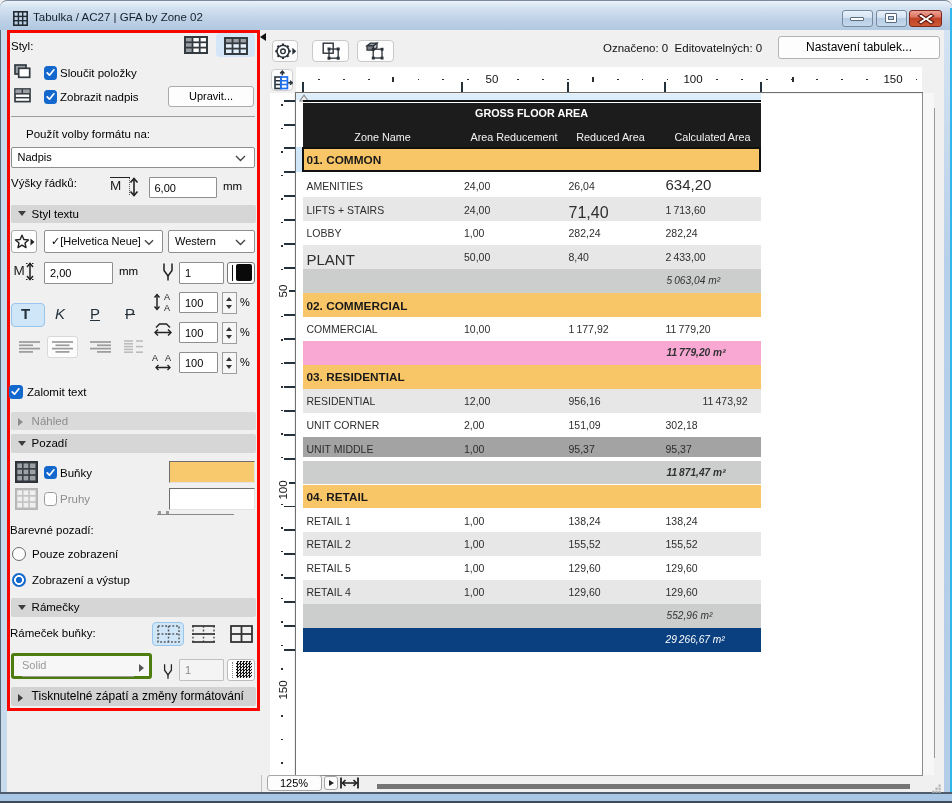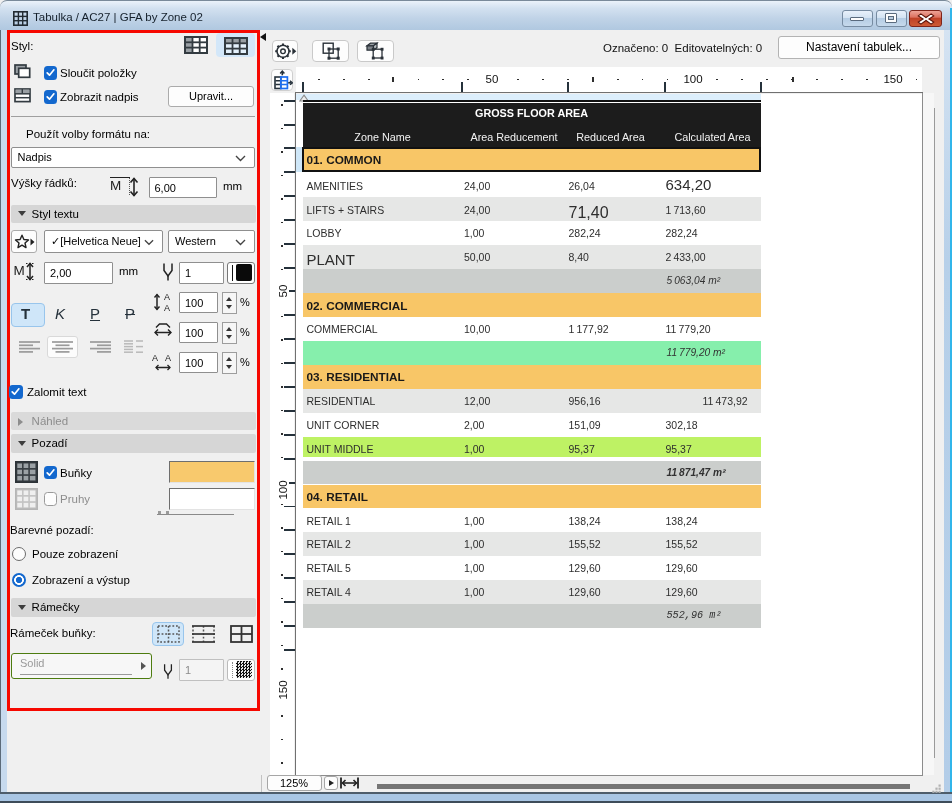--- a/index.html
+++ b/index.html
@@ -325,34 +325,35 @@
         <line x1="0" y1="17" x2="23" y2="17"></line>
       </g>
     </svg>
 <svg class="abs" style="left:230px;top:624.5px" width="23" height="18" viewBox="0 0 23 18">
       <g fill="none" stroke="#333" stroke-width="1.8">
         <rect x="1" y="1" width="21" height="16"></rect>
         <line x1="11.5" y1="1" x2="11.5" y2="17"></line>
         <line x1="1" y1="9" x2="22" y2="9"></line>
       </g>
     </svg>
-<div class="abs" style="left:11px;top:653px;width:141px;height:26px;background:#f7f7f7;border:1px solid #4d7c0f;border-radius:3px;">
+<div class="abs" style="left:11px;top:653px;width:141px;height:26px;background:#f7f7f7;border:3px solid #4d7c0f;border-radius:3px;">
  <span class="abs" style="left:8px;top:3px;font-size:11px;color:#9a9a9a;">Solid</span>
  <span class="abs" style="left:8px;top:19.5px;width:112px;height:1.3px;background:#9a9a9a;"></span>
  <span class="abs" style="right:5px;top:8px;width:0;height:0;border-top:4px solid transparent;border-bottom:4px solid transparent;border-left:5.5px solid #555;"></span>
 </div>
 <svg class="abs" style="left:162px;top:663px" width="12" height="17" viewBox="0 0 12 20">
       <path d="M2 1.5v7L6 14l4-5.5v-7" fill="none" stroke="#222" stroke-width="1.5"></path>
       <path d="M6 14v4.5" stroke="#222" stroke-width="1.5"></path>
     </svg>
 <div class="inp inp-d" style="left:179px;top:659px;width:44.5px;height:21.5px;">1</div>
 <div class="abs" style="left:227px;top:658.5px;width:27.5px;height:22px;background:#fff;border:1px solid #bbb;border-radius:3px;">
       <span style="position:absolute;left:4px;top:2px;width:1.5px;height:16px;border-left:1.5px dotted #888;"></span>
       <span style="position:absolute;left:8px;top:1.5px;width:16px;height:17px;background:conic-gradient(#111 90deg,#e8e8e8 90deg 180deg,#111 180deg 270deg,#e8e8e8 270deg);background-size:3px 3px;border-radius:2px;"></span>
     </div>
+<div class="sect" style="top:687px;height:18.5px;line-height:18.5px;background:#d2d2d2;font-size:12px;"><span class="tri tri-r" style="border-left-color:#3d3d3d;"></span>Tisknutelné zápatí a změny formátování</div>
 
 <div class="abs" style="left:259.5px;top:33px;width:0;height:0;border-top:4.5px solid transparent;border-bottom:4.5px solid transparent;border-right:6px solid #111;"></div>
 <div class="btn" style="left:271.5px;top:39.5px;width:26.5px;height:22px;border-color:#c9c9c9;border-radius:4px;"></div>
 <svg class="abs" style="left:274px;top:41.5px" width="23" height="19" viewBox="0 0 23 19">
       <g fill="none" stroke="#2a3138">
         <circle cx="9" cy="9.3" r="6" stroke-width="1.5"></circle>
         <circle cx="9" cy="9.3" r="2.3" stroke-width="1.4"></circle>
         <g stroke-width="2.1">
           <path d="M9 1.5v2M9 15.1v2M1.2 9.3h2M14.8 9.3h2M3.5 3.8l1.4 1.4M13.1 13.4l1.4 1.4M14.5 3.8l-1.4 1.4M4.9 13.4l-1.4 1.4"></path>
         </g>
@@ -497,39 +498,39 @@
     </div>
 <div class="abs" style="left:302.5px;top:293.1px;width:458.6px;height:23.92px;background:#f8c667;">
       <span class="abs" style="left:4px;top:5.5px;font-size:11.8px;font-weight:bold;color:#191919;">02. COMMERCIAL</span>
     </div>
 <div class="abs" style="left:302.5px;top:317.0px;width:458.6px;height:23.92px;background:#ffffff;">
       <span class="abs" style="left:4px;top:6.2px;font-size:10.5px;color:#2e2e2e;">COMMERCIAL</span>
       <span class="abs" style="left:161.5px;top:6.2px;font-size:10.5px;color:#2e2e2e;">10,00</span>
       <span class="abs" style="left:266px;top:6.2px;font-size:10.5px;color:#2e2e2e;">1 177,92</span>
       <span class="abs" style="left:363px;top:6.2px;font-size:10.5px;color:#2e2e2e;">11 779,20</span>
     </div>
-<div class="abs" style="left:302.5px;top:340.9px;width:458.6px;height:23.92px;background:#86efac;">
+<div class="abs" style="left:302.5px;top:340.9px;width:458.6px;height:23.92px;background:#f9a8d4;font-weight:bold;">
       <span class="abs" style="left:364px;top:6.2px;font-size:10.2px;font-style:italic;color:#323232;">11 779,20 m²</span>
     </div>
 <div class="abs" style="left:302.5px;top:364.9px;width:458.6px;height:23.92px;background:#f8c667;">
       <span class="abs" style="left:4px;top:5.5px;font-size:11.8px;font-weight:bold;color:#191919;">03. RESIDENTIAL</span>
     </div>
 <div class="abs" style="left:302.5px;top:388.8px;width:458.6px;height:23.92px;background:#e6e7e6;">
       <span class="abs" style="left:4px;top:6.2px;font-size:10.5px;color:#2e2e2e;">RESIDENTIAL</span>
       <span class="abs" style="left:161.5px;top:6.2px;font-size:10.5px;color:#2e2e2e;">12,00</span>
       <span class="abs" style="left:266px;top:6.2px;font-size:10.5px;color:#2e2e2e;">956,16</span>
       <span class="abs" style="left:363px;top:6.2px;font-size:10.5px;color:#2e2e2e;margin-left:37px;">11 473,92</span>
     </div>
 <div class="abs" style="left:302.5px;top:412.7px;width:458.6px;height:23.92px;background:#ffffff;">
       <span class="abs" style="left:4px;top:6.2px;font-size:10.5px;color:#2e2e2e;">UNIT CORNER</span>
       <span class="abs" style="left:161.5px;top:6.2px;font-size:10.5px;color:#2e2e2e;">2,00</span>
       <span class="abs" style="left:266px;top:6.2px;font-size:10.5px;color:#2e2e2e;">151,09</span>
       <span class="abs" style="left:363px;top:6.2px;font-size:10.5px;color:#2e2e2e;">302,18</span>
     </div>
-<div class="abs" style="left:302.5px;top:436.6px;width:458.6px;height:20px;background:#bef264;">
+<div class="abs" style="left:302.5px;top:436.6px;width:458.6px;height:20px;background:#a3a3a3;">
       <span class="abs" style="left:4px;top:6.2px;font-size:10.5px;color:#2e2e2e;">UNIT MIDDLE</span>
       <span class="abs" style="left:161.5px;top:6.2px;font-size:10.5px;color:#2e2e2e;">1,00</span>
       <span class="abs" style="left:266px;top:6.2px;font-size:10.5px;color:#2e2e2e;">95,37</span>
       <span class="abs" style="left:363px;top:6.2px;font-size:10.5px;color:#2e2e2e;">95,37</span>
     </div>
 <div class="abs" style="left:302.5px;top:460.5px;width:458.6px;height:23.92px;background:#cbcecc;font-weight:bold;">
       <span class="abs" style="left:364px;top:6.2px;font-size:10.2px;font-style:italic;color:#323232;">11 871,47 m²</span>
     </div>
 <div class="abs" style="left:302.5px;top:484.5px;width:458.6px;height:23.92px;background:#f8c667;">
       <span class="abs" style="left:4px;top:5.5px;font-size:11.8px;font-weight:bold;color:#191919;">04. RETAIL</span>
@@ -552,15 +553,18 @@
       <span class="abs" style="left:266px;top:6.2px;font-size:10.5px;color:#2e2e2e;">129,60</span>
       <span class="abs" style="left:363px;top:6.2px;font-size:10.5px;color:#2e2e2e;">129,60</span>
     </div>
 <div class="abs" style="left:302.5px;top:580.1px;width:458.6px;height:23.92px;background:#e6e7e6;">
       <span class="abs" style="left:4px;top:6.2px;font-size:10.5px;color:#2e2e2e;">RETAIL 4</span>
       <span class="abs" style="left:161.5px;top:6.2px;font-size:10.5px;color:#2e2e2e;">1,00</span>
       <span class="abs" style="left:266px;top:6.2px;font-size:10.5px;color:#2e2e2e;">129,60</span>
       <span class="abs" style="left:363px;top:6.2px;font-size:10.5px;color:#2e2e2e;">129,60</span>
     </div>
 <div class="abs" style="left:302.5px;top:604.1px;width:458.6px;height:23.92px;background:#cbcecc;">
-      <span class="abs" style="left:364px;top:6.2px;font-size:10.2px;font-style:italic;color:#323232;font-family:Liberation Mono, monospace;">552,96 m²</span>
+      <span class="abs" style="left:364px;top:6.2px;font-size:10.2px;font-style:italic;color:#323232;">552,96 m²</span>
+    </div>
+<div class="abs" style="left:302.5px;top:628.0px;width:458.6px;height:23.92px;background:#0a4080;">
+      <span class="abs" style="left:363px;top:6.2px;font-size:10.2px;font-style:italic;color:#fff;">29 266,67 m²</span>
     </div>
 </div>
 
 </body></html>

